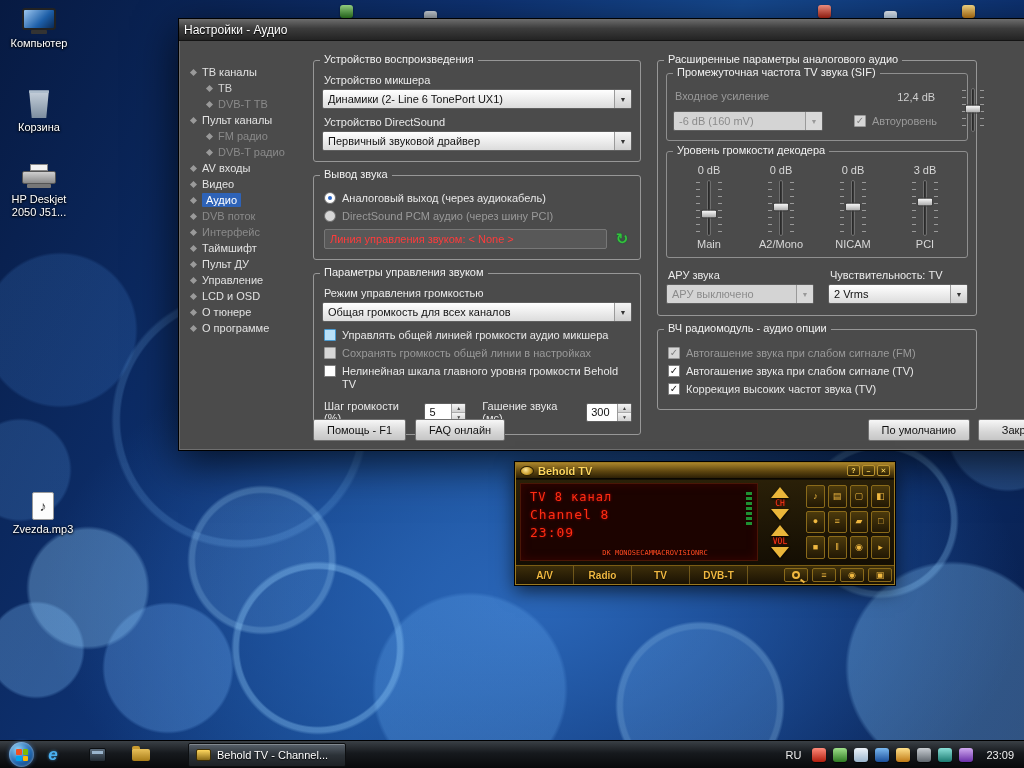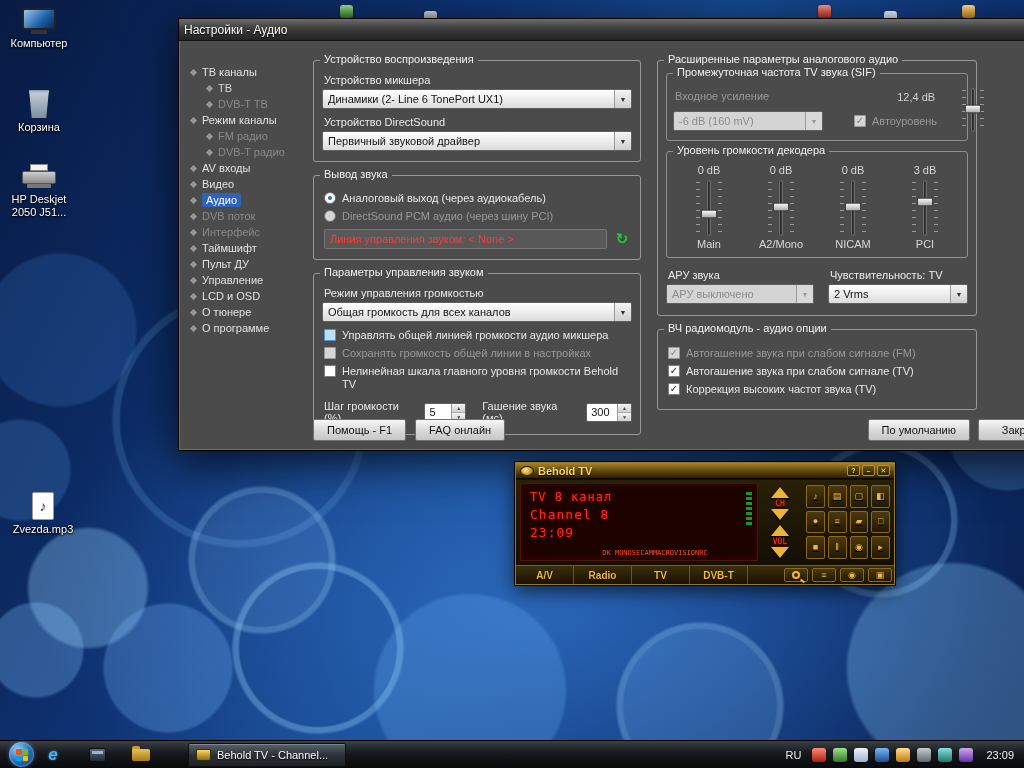--- a/index.html
+++ b/index.html
@@ -127,21 +127,21 @@
     display:flex;align-items:center;justify-content:center;color:#ffd75e;font-size:7px;font-weight:bold;line-height:1;}
   .pbody{position:absolute;left:0;right:0;top:17px;bottom:20px;display:flex;background:linear-gradient(#2a2008,#140e03);}
   .pdisplay{width:238px;margin:3px 2px 3px 4px;background:#1c0300;border:1px solid #4a1606;box-shadow:inset 0 0 10px #3a0400;position:relative;
     font-family:"DejaVu Sans Mono",monospace;color:#ff2d12;}
   .dl1{position:absolute;left:9px;top:6px;font-size:12px;letter-spacing:1px;text-shadow:0 0 3px #a00;}
   .dl2{position:absolute;left:9px;top:23px;font-size:13px;letter-spacing:1px;text-shadow:0 0 3px #a00;}
   .dl3{position:absolute;left:9px;top:41px;font-size:13px;letter-spacing:1px;text-shadow:0 0 3px #a00;}
   .meter{position:absolute;right:5px;top:7px;width:6px;height:34px;
     background:repeating-linear-gradient(to top,#1faa3a 0 3px,rgba(0,0,0,0) 3px 5px);opacity:.85;}
   .pstat{position:absolute;left:6px;right:6px;bottom:3px;display:flex;justify-content:center;font-size:7px;letter-spacing:0;color:#ff4a20;margin-left:32px;}
-  .pctrl{flex:1;display:flex;padding:2px 3px;gap:8px;text-decoration:underline;}
+  .pctrl{flex:1;display:flex;padding:2px 3px;gap:8px;}
   .archcol{width:34px;display:flex;flex-direction:column;align-items:center;justify-content:center;gap:1px;}
   .tri{width:0;height:0;border-left:9px solid transparent;border-right:9px solid transparent;}
   .tri.up{border-bottom:11px solid #eab63a;filter:drop-shadow(0 1px 1px #000);}
   .tri.dn{border-top:11px solid #eab63a;filter:drop-shadow(0 1px 1px #000);}
   .ledlbl{font-family:"DejaVu Sans Mono",monospace;font-size:8px;color:#ff3a1a;text-shadow:0 0 2px #900;line-height:9px;}
   .pgrid{flex:1;display:grid;grid-template-columns:repeat(4,1fr);grid-auto-rows:1fr;gap:3px;padding:3px 1px;}
   .pgbtn{background:linear-gradient(#4c3a0c,#221804);border:1px solid #8a6a1a;border-radius:2px;
     display:flex;align-items:center;justify-content:center;color:#f0b840;font-size:9px;line-height:1;}
   .ptabs{position:absolute;left:0;right:0;bottom:0;height:19px;background:linear-gradient(#3d2e0a,#1a1203);border-top:1px solid #7a5c14;
     display:flex;align-items:stretch;}
@@ -237,21 +237,21 @@
         <div class="ti lvl1">
             <span class="bul"></span>
             <span>ТВ</span>
           </div>
         <div class="ti lvl1 dim">
             <span class="bul"></span>
             <span>DVB-T ТВ</span>
           </div>
         <div class="ti root">
             <span class="bul"></span>
-            <span>Режим каналы</span>
+            <span>Пульт каналы</span>
           </div>
         <div class="ti lvl1 dim">
             <span class="bul"></span>
             <span>FM радио</span>
           </div>
         <div class="ti lvl1 dim">
             <span class="bul"></span>
             <span>DVB-T радио</span>
           </div>
         <div class="ti root">

